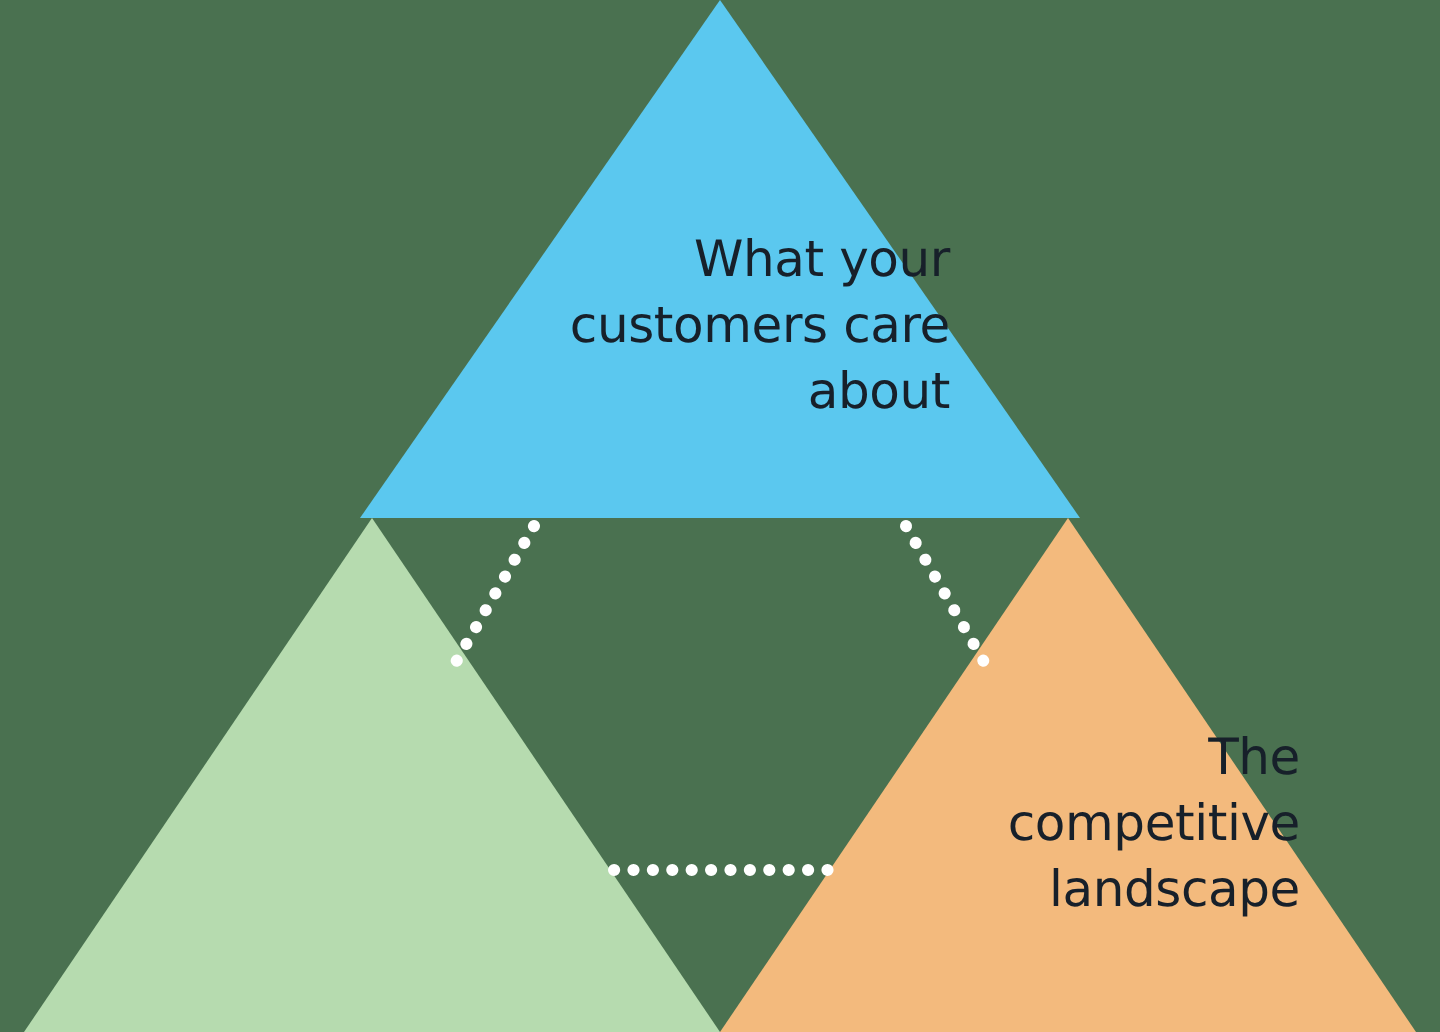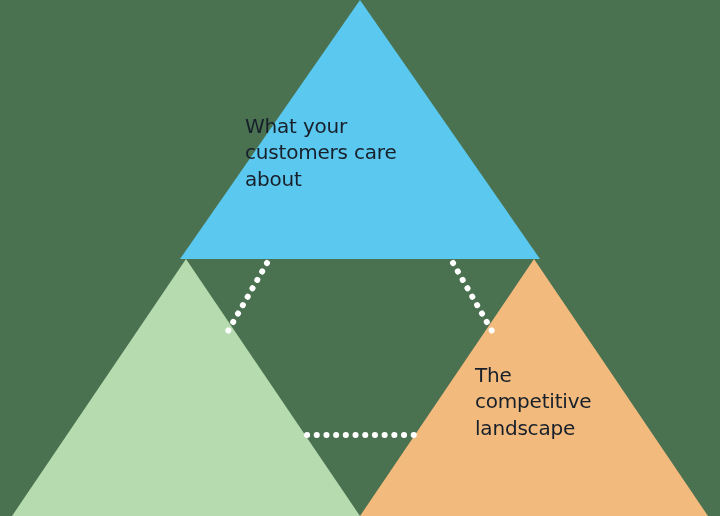--- a/index.html
+++ b/index.html
@@ -19,42 +19,42 @@
   #stage svg.diagram {
     position: absolute;
     left: 0;
     top: 0;
     width: 720px;
     height: 516px;
     display: block;
   }
   .tri-label {
     position: absolute;
-    text-align: left;
+    text-align: right;
     color: #17202a;
     font-family: "DejaVu Sans", "Liberation Sans", sans-serif;
     font-weight: 400;
-    font-size: 20px;
+    font-size: 25px;
     line-height: 1.32;
     letter-spacing: -0.2px;
     white-space: pre-line;
     pointer-events: none;
   }
   #label-top {
     left: 245px;
     top: 113px;
     width: 230px;
   }
   #label-left {
     left: 72px;
     top: 362px;
     width: 190px;
   }
   #label-right {
-    left: 475px;
+    left: 455px;
     top: 362px;
     width: 195px;
   }
 </style>
 </head>
 <body>
 
 <div id="stage" style="background: rgb(74, 113, 80);">
 
   <svg class="diagram" viewBox="0 0 720 516" xmlns="http://www.w3.org/2000/svg">

